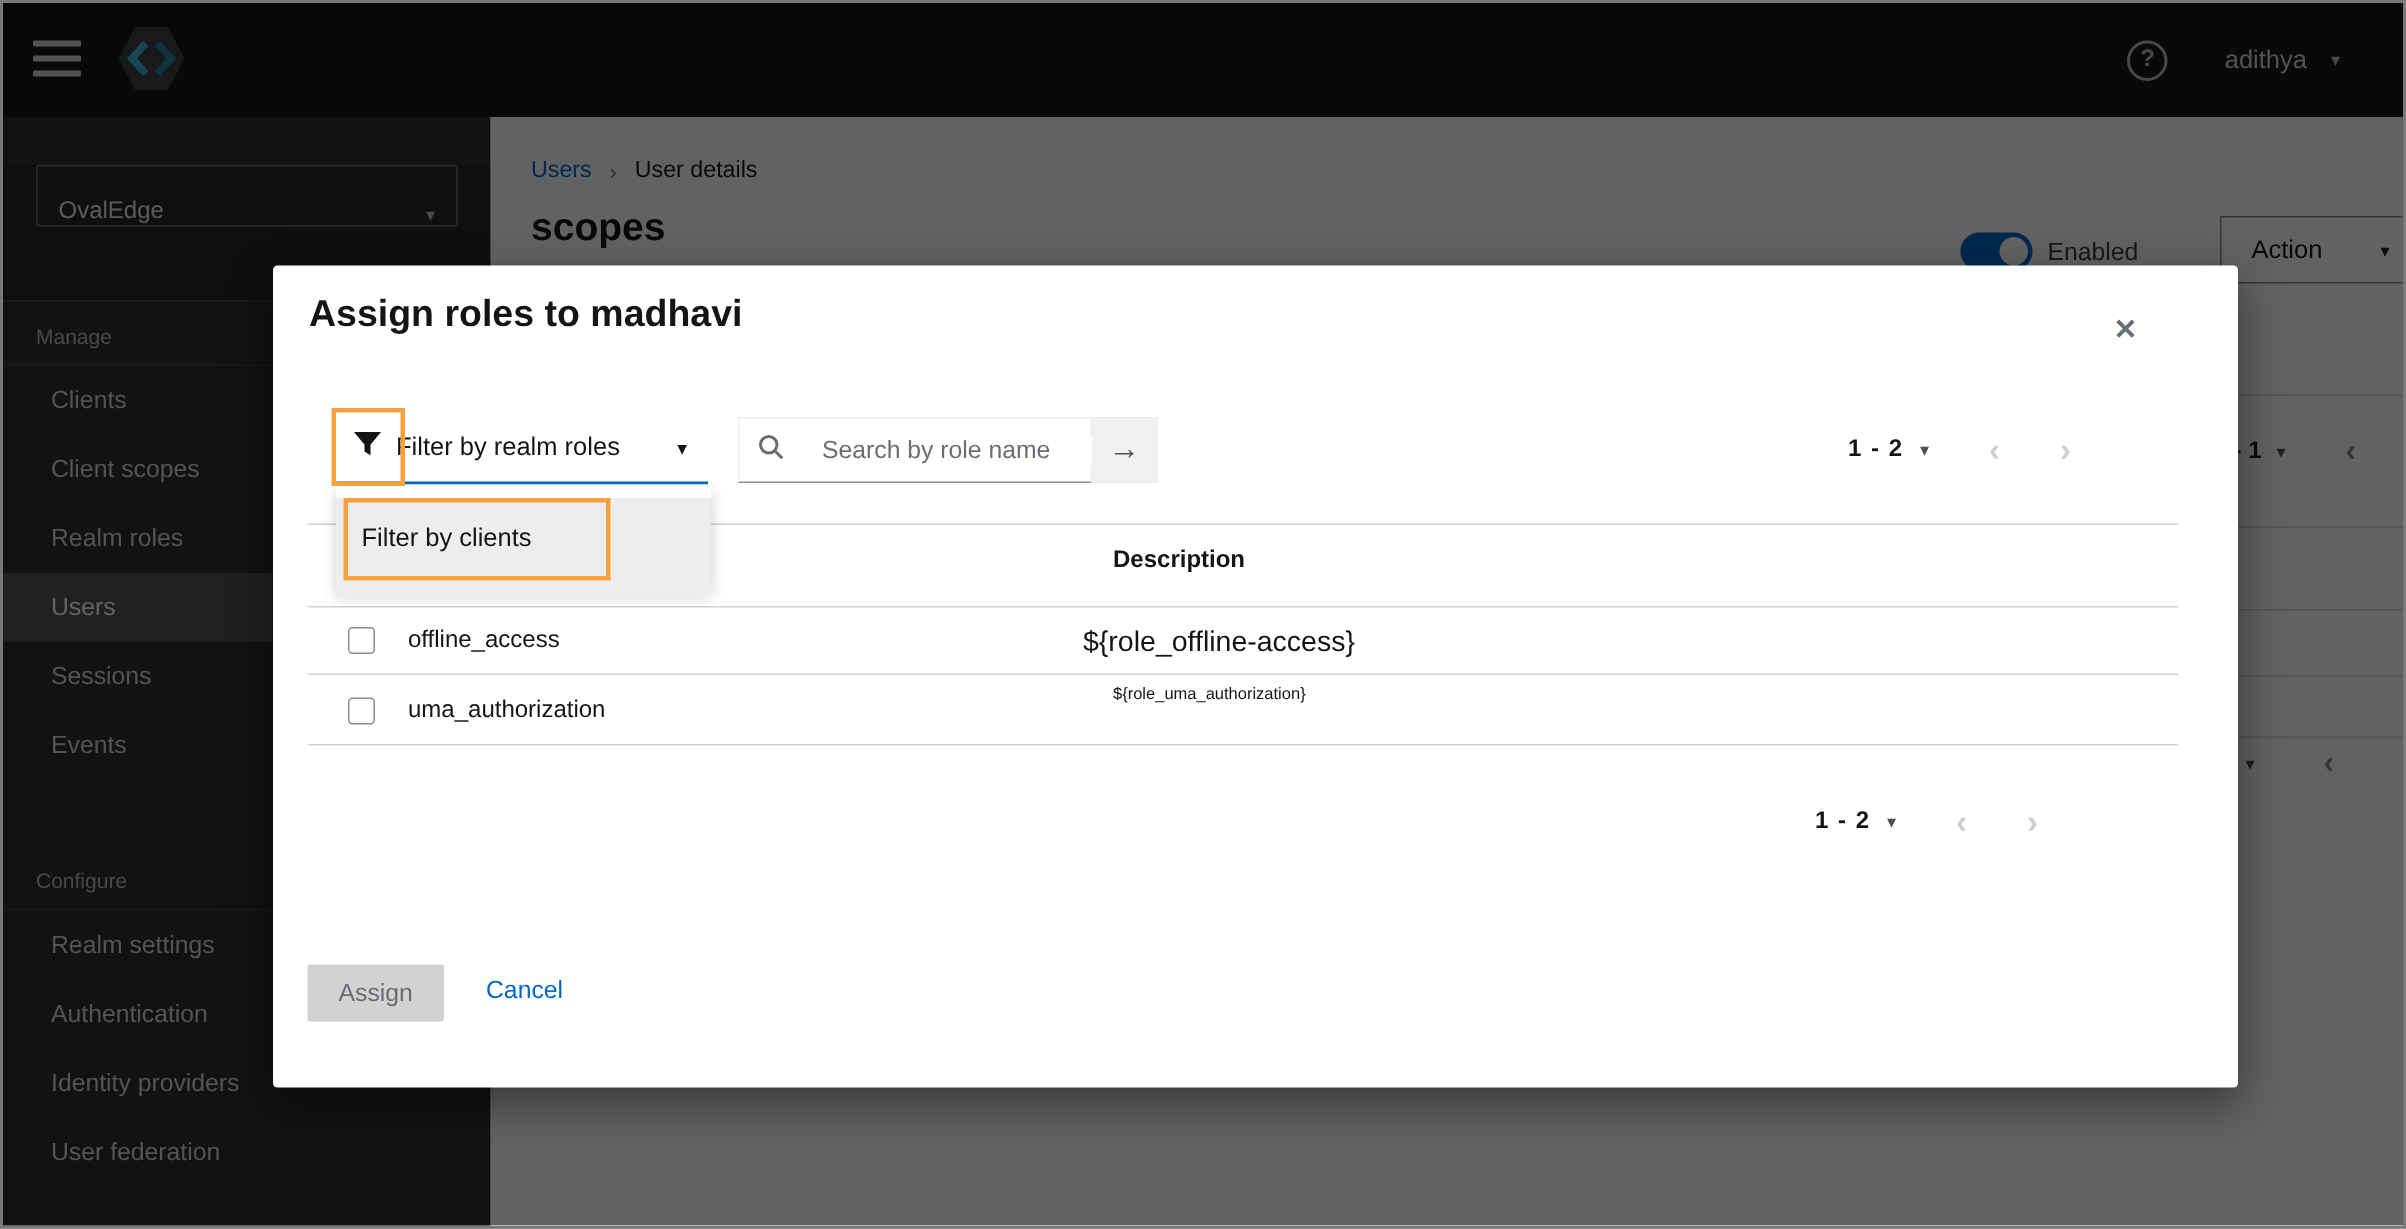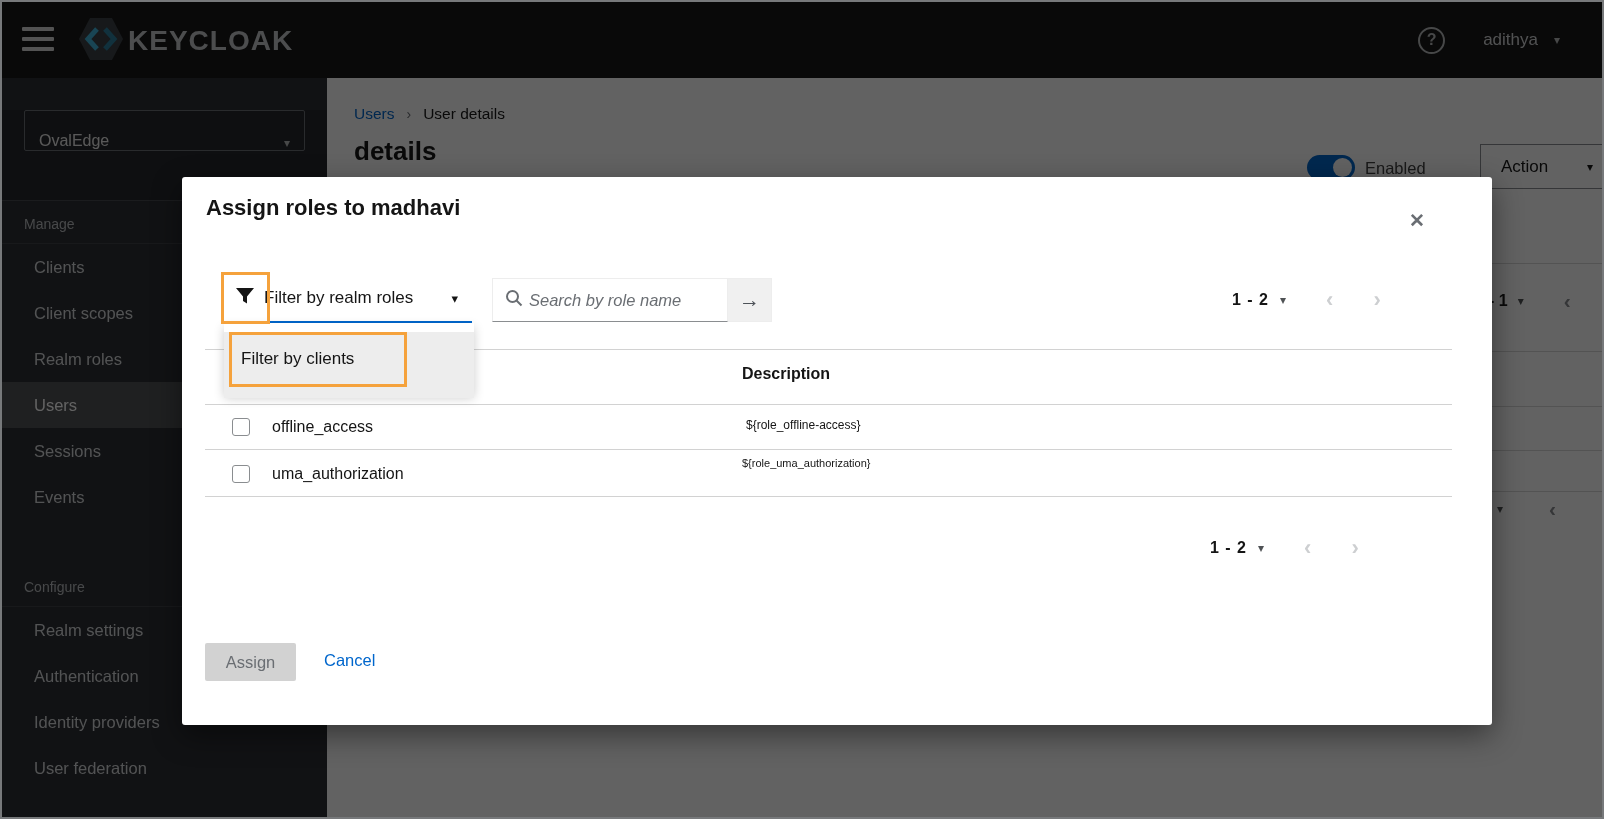--- a/index.html
+++ b/index.html
@@ -46,36 +46,36 @@
     padding:0 16px 0 20px; font-size:17px; color:#151515; cursor:pointer; }
   .c-line { position:absolute; left:0; width:100%; height:1px; background:#d7d7d7; }
   .bg-pag { position:absolute; display:flex; align-items:center; font-size:16px; color:#151515; }
   .bg-pag .caret { margin-left:10px; color:#4f5255; }
   .bg-pag .chev { margin-left:40px; font-size:21px; font-weight:700; color:#8a8d90; line-height:1; }
   
   .backdrop { position:absolute; left:0; top:0; width:100%; height:100%; background:rgba(2,2,2,0.62); z-index:5; }
   
   .modal { position:absolute; left:180px; top:175px; width:1310px; height:548px; background:#fff;
     border-radius:3px; box-shadow:0 10px 30px rgba(0,0,0,0.45); z-index:10; }
-  .m-title { position:absolute; left:24px; top:18px; font-size:22px; font-weight:700; color:#151515; }
+  .m-title { position:absolute; left:24px; top:18px; font-size:25px; font-weight:700; color:#151515; }
   .m-close { position:absolute; left:1218px; top:26px; width:34px; height:34px; border:none; background:none;
     color:#6a6e73; font-size:19px; font-weight:700; cursor:pointer; }
   .filter-toggle { position:absolute; left:42px; top:98px; width:248px; height:48px; background:#fff;
     border-bottom:2px solid #0066cc; display:flex; align-items:center; cursor:pointer; z-index:2;text-align:center; }
   .funnel { margin-left:11px; }
   .filter-label { margin-left:9px; font-size:17px; color:#151515; }
   .filter-caret { position:absolute; right:14px; font-size:13px; color:#151515; }
   .ann-box { position:absolute; border:3px solid #f5a23c; z-index:4; pointer-events:none; }
   .ann-1 { left:39px; top:95px; width:49px; height:52px; }
   .ann-2 { left:47px; top:155px; width:178px; height:55px; }
   .search-group { position:absolute; left:310px; top:101px; height:44px; display:flex; z-index:1; }
   .search-box { width:236px; height:44px; background:#fff; border:1px solid #ededed; border-bottom:1px solid #8a8d90;
     display:flex; align-items:center; padding-left:12px; }
-  .search-box input { border:none; outline:none; width:180px; font-size:16.5px; margin-left:6px;
-    font-family:"Liberation Sans", sans-serif; color:#151515;font-style:italic; }
+  .search-box input { border:none; outline:none; width:180px; font-size:16.5px; margin-left:25px;
+    font-family:"Liberation Sans", sans-serif; color:#151515; }
   .search-box input::placeholder { color:#6a6e73; }
   .search-btn { width:44px; height:44px; background:#f0f0f0; border:1px solid #ededed; border-left:none;
     font-size:21px; color:#4d5258; cursor:pointer; }
   .pagination { position:absolute; display:flex; align-items:center; }
   .pag-range { font-size:16px; font-weight:700; color:#151515; letter-spacing:1px; }
   .pag-caret { margin-left:11px; font-size:12px; color:#4f5255; cursor:pointer; }
   .pag-chev { margin-left:40px; font-size:22px; font-weight:700; color:#cdcfd1; line-height:1; cursor:pointer; }
   .pag-top { left:1050px; top:112px; }
   .pag-bottom { left:1028px; top:360px; }
   .menu { position:absolute; left:42px; top:146px; width:250px; height:71px; background:#fff;
@@ -103,21 +103,20 @@
         <span style="margin-bottom:0"></span>
     </div>
     <div class="brand">
       <span>
         <svg width="46" height="50" viewBox="0 0 46 50">
           <polygon points="12,4 34,4 45,25 34,46 12,46 1,25" fill="#3a4045"></polygon>
           <polyline points="19,15 10,25 19,35" fill="none" stroke="#3fb3d9" stroke-width="5"></polyline>
           <polyline points="27,15 36,25 27,35" fill="none" stroke="#2a7f9e" stroke-width="5"></polyline>
         </svg>
       </span>
-      <span class="brand-text">KEYCLOAK</span>
     </div>
     <div class="top-right">
       <div class="help-circle">
         <span>?</span>
       </div>
       <div class="user-menu">
         <span class="user-name">adithya</span>
         <span class="caret">▾</span>
       </div>
     </div>
@@ -144,21 +143,21 @@
     <div class="nav-item">Identity providers</div>
     <div class="nav-item">User federation</div>
   </div>
 
   <div class="content">
     <div class="breadcrumb">
       <span class="lnk">Users</span>
       <span class="sep">›</span>
       <span class="cur">User details</span>
     </div>
-    <div class="pg-title">details</div>
+    <div class="pg-title">scopes</div>
     <div class="switch">
         <div class="knob"></div>
       </div>
     <div class="enabled-lbl">Enabled</div>
     <div class="action-btn">
       <span>Action</span>
       <span class="caret" style="color:#151515">▾</span>
     </div>
     <div class="c-line" style="top:185px"></div>
     <div class="c-line" style="top:273px"></div>
@@ -220,21 +219,21 @@
       <span class="pag-chev">›</span>
     </div>
 
     <div class="t-line" style="top:172px"></div>
     <div class="th-desc">Description</div>
     <div class="t-line" style="top:227px"></div>
 
     <div>
       <div class="checkbox" style="top:241px"></div>
       <div class="cell" style="left:90px; top:241px">offline_access</div>
-      <div class="cell" style="left:564px; top:241px; font-size:12px">${role_offline-access}</div>
+      <div class="cell" style="left:540px; top:241px; font-size:19px">${role_offline-access}</div>
     </div>
     <div class="t-line" style="top:272px"></div>
 
     <div>
       <div class="checkbox" style="top:288px"></div>
       <div class="cell" style="left:90px; top:288px">uma_authorization</div>
       <div class="cell" style="left:560px; top:280px; font-size:11px">${role_uma_authorization}</div>
     </div>
     <div class="t-line" style="top:319px"></div>
 

